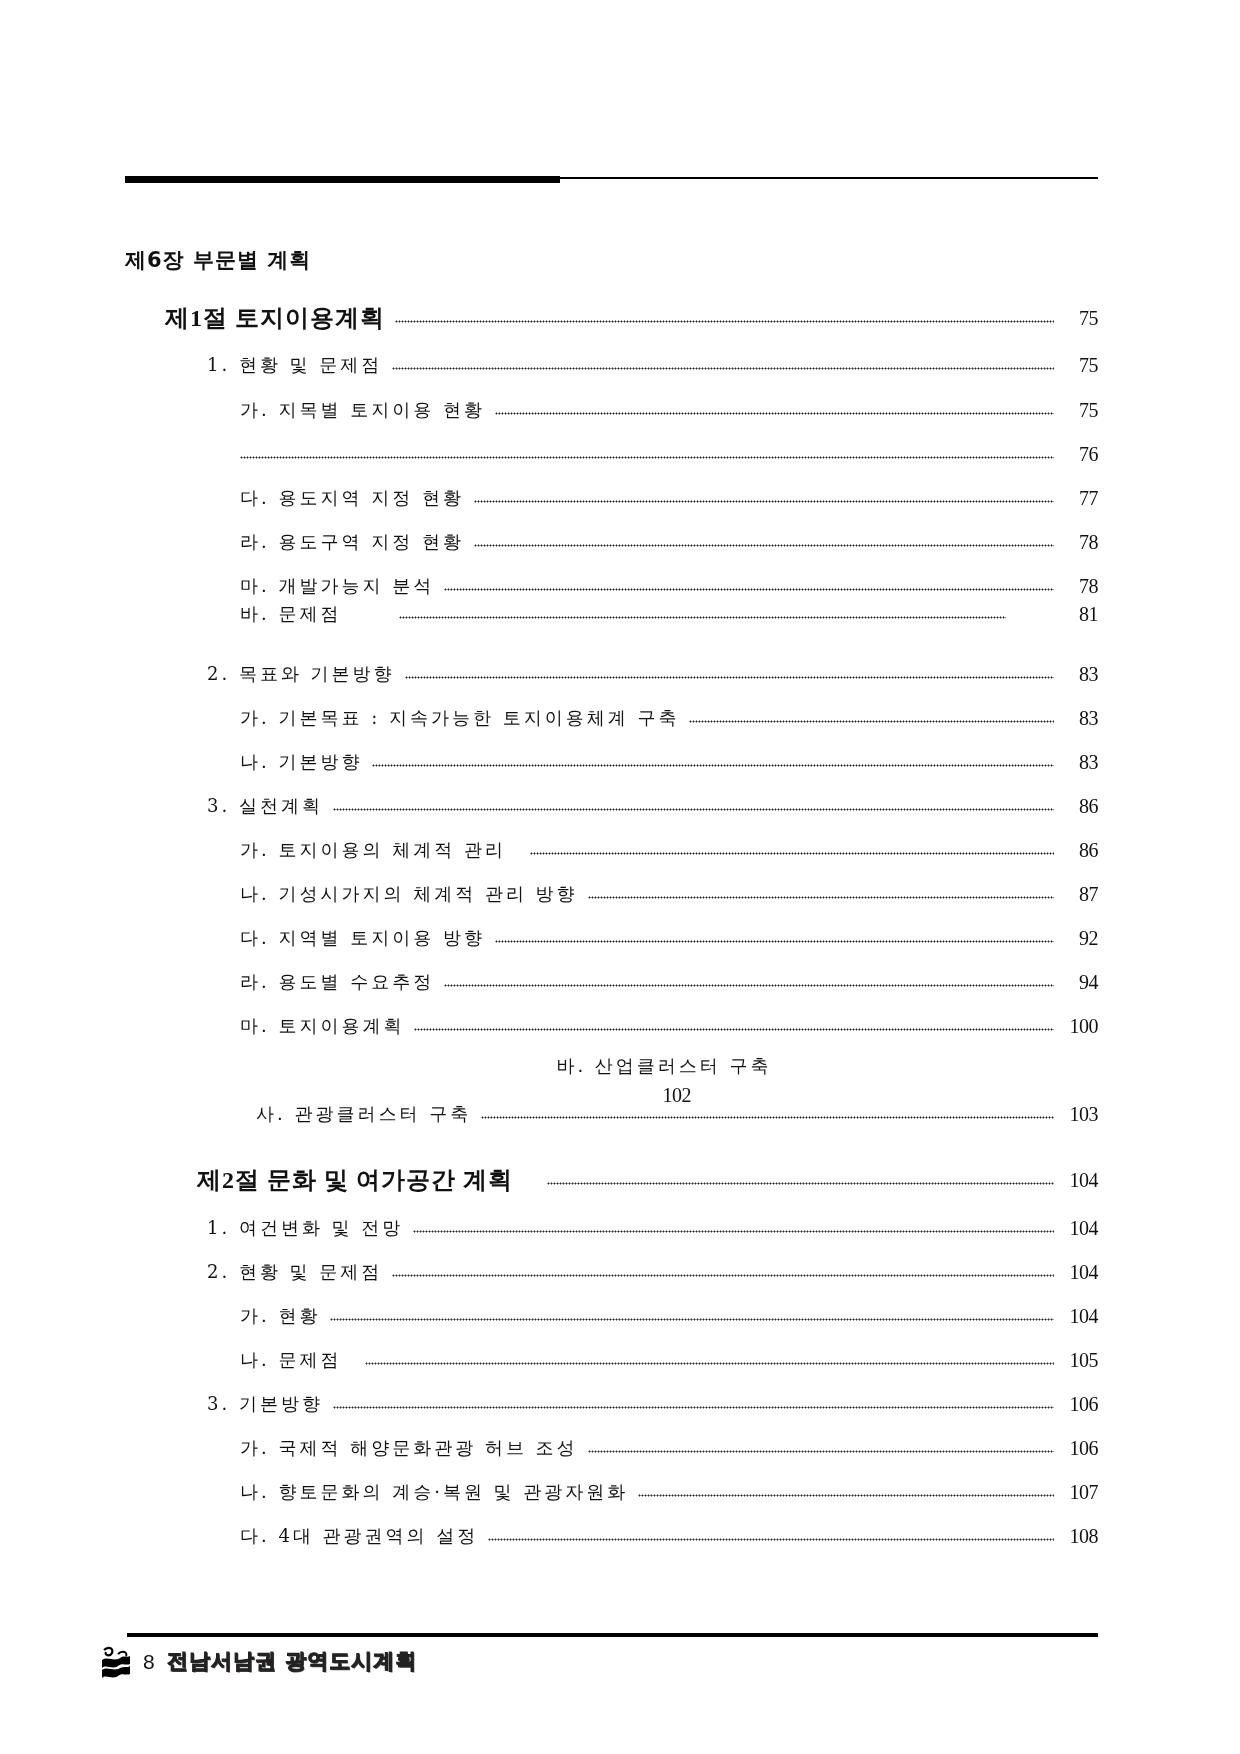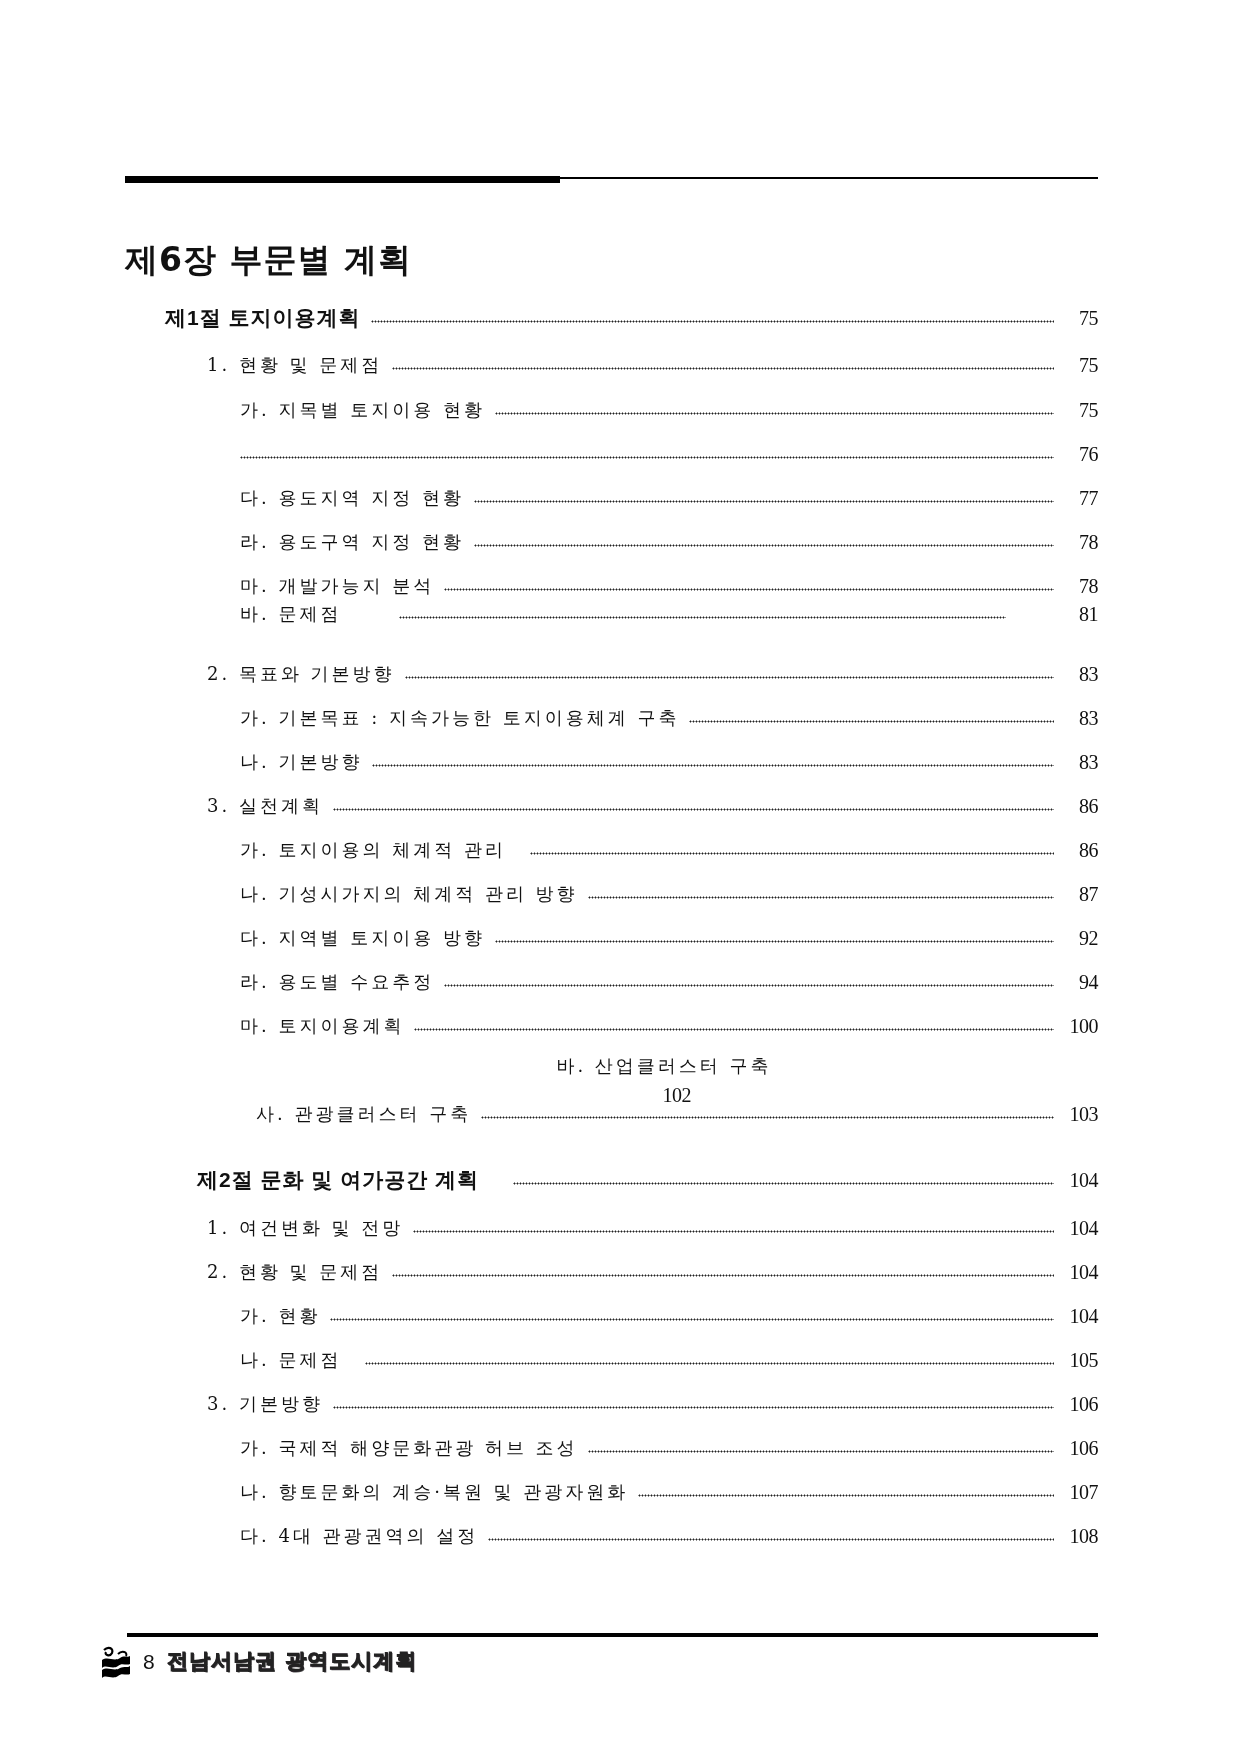--- a/index.html
+++ b/index.html
@@ -12,41 +12,41 @@
       position: absolute; left: 125px; top: 176px; width: 435px; height: 7px;
       background: #000;
     }
     .top-rule-thin {
       position: absolute; left: 555px; top: 177px; width: 543px; height: 2px;
       background: #000;
     }
     .chapter-title {
       position: absolute; left: 125px; top: 240px;
       font-family: "DejaVu Sans", "Liberation Sans", sans-serif;
-      font-weight: bold; font-size: 33px; letter-spacing: 1px;
+      font-weight: bold; font-size: 21px; letter-spacing: 1px;
       line-height: 40px; white-space: nowrap;
     }
     .toc-row {
       position: absolute; right: 142px; height: 32px;
       display: flex; align-items: center; white-space: nowrap;
     }
     .toc-row .label { flex: 0 0 auto; padding-right: 10px; }
     .toc-row .leader {
       flex: 1 1 auto; height: 3px; margin-top: 6px;
       background-image: radial-gradient(circle, #222 0.9px, transparent 1.1px);
       background-size: 3px 3px; background-repeat: repeat-x;
     }
     .toc-row .page {
       flex: 0 0 auto; width: 44px; text-align: right;
       font-family: "Liberation Serif", "DejaVu Serif", serif;
       font-size: 20px; letter-spacing: -0.5px;
     }
     .lvl-section .label {
-      font-family: Liberation Sans, sans-serif;
-      font-weight: bold; font-size: 21px; letter-spacing: 1px;
+      font-family: Liberation Serif, serif;
+      font-weight: bold; font-size: 24px; letter-spacing: 1px;
     }
     .lvl-section .label.gap { padding-right: 34px; margin-left: 32px; }
     .lvl-1 .label, .lvl-2 .label {
       font-family: "DejaVu Serif", "Liberation Serif", serif;
       font-size: 18px; letter-spacing: 3px;
     }
     .lvl-2 .label.gap { padding-right: 24px; }
     .bottom-rule {
       position: absolute; left: 127px; top: 1633px; width: 971px; height: 4px;
       background: #000;

